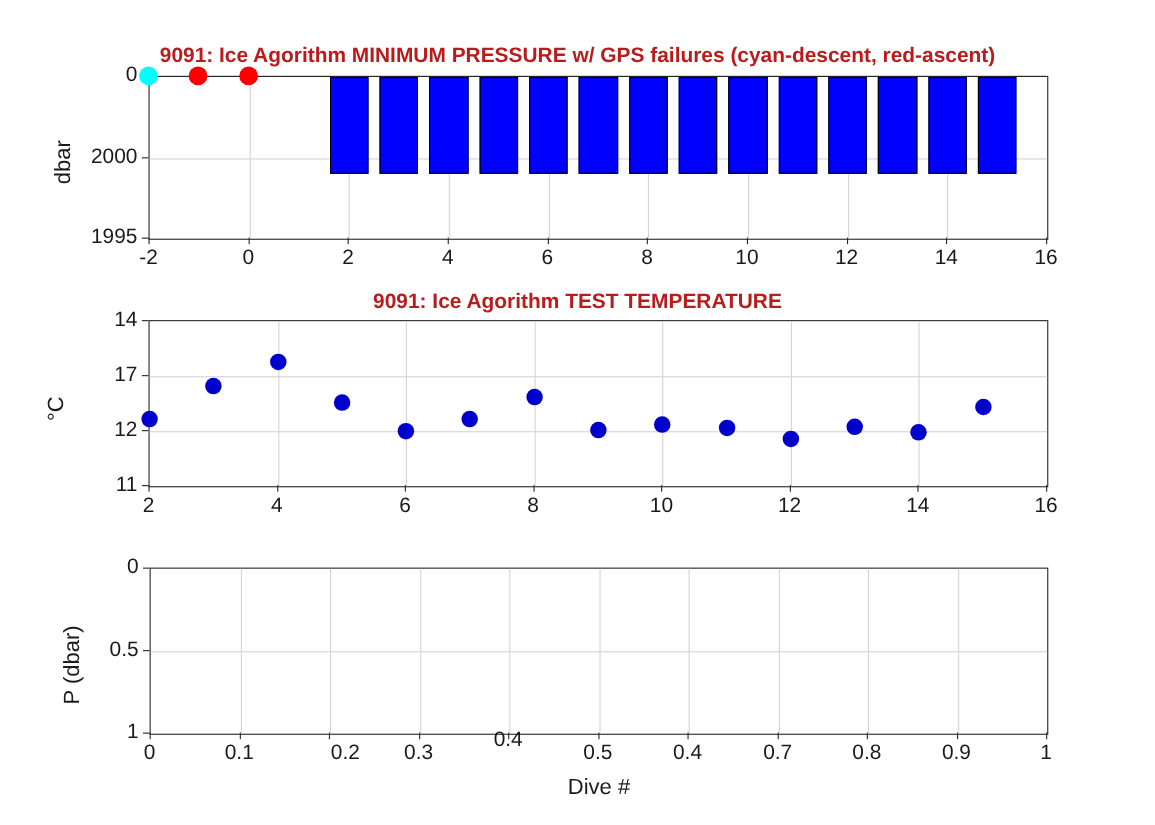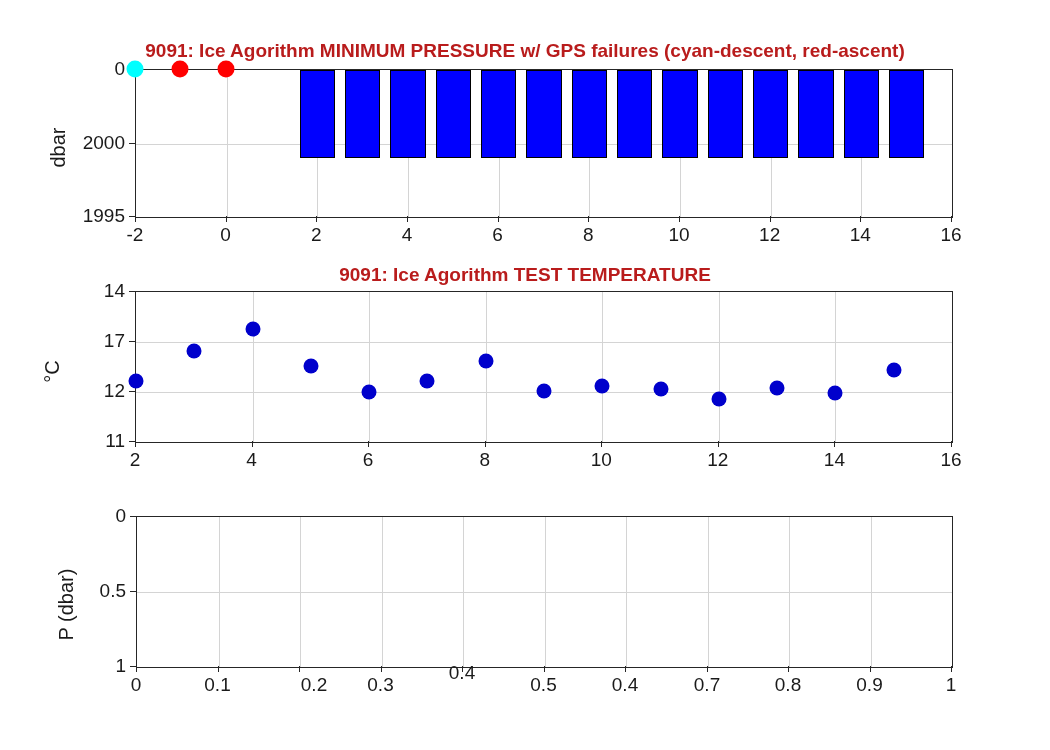--- a/index.html
+++ b/index.html
@@ -263,20 +263,21 @@
         <div class="grid-v" style="left: 244.5px;"></div>
         <div class="grid-v" style="left: 326px;"></div>
         <div class="grid-v" style="left: 407.5px;"></div>
         <div class="grid-v" style="left: 489px;"></div>
         <div class="grid-v" style="left: 570.5px;"></div>
         <div class="grid-v" style="left: 652px;"></div>
         <div class="grid-v" style="left: 733.5px;"></div>
         <div class="grid-h" style="top: 75px;"></div>
       </div>
 
+    <div class="axis-label-x" style="left:136px; top:225px; width:817px;">Dive #</div>
   <div class="tick-x" style="left: 136px; top: 186px; height: 6px;"></div>
       <div class="ticklabel-x" style="left: 136px; top: 194px;">0</div>
       <div class="tick-x" style="left: 217.5px; top: 186px; height: 6px;"></div>
       <div class="ticklabel-x" style="left: 217.5px; top: 194px;">0.1</div>
       <div class="tick-x" style="left: 299px; top: 186px; height: 6px;"></div>
       <div class="ticklabel-x" style="left: 314px; top: 194px;">0.2</div>
       <div class="tick-x" style="left: 380.5px; top: 186px; height: 6px;"></div>
       <div class="ticklabel-x" style="left: 380.5px; top: 194px;">0.3</div>
       <div class="tick-x" style="left: 462px; top: 186px; height: 6px;"></div>
       <div class="ticklabel-x" style="left: 462px; top: 182px;">0.4</div>

